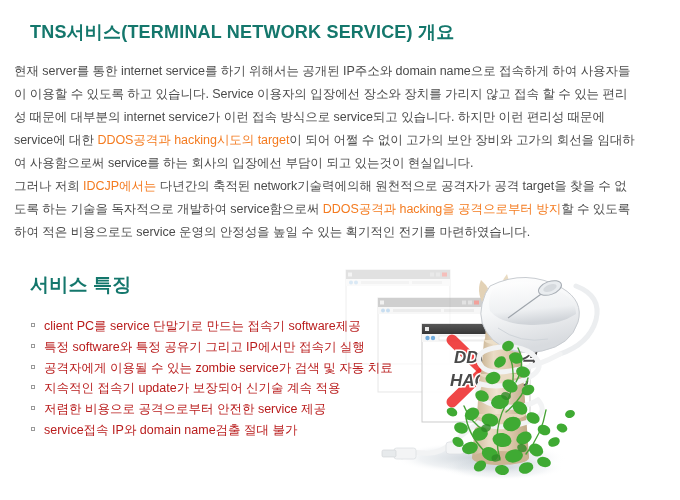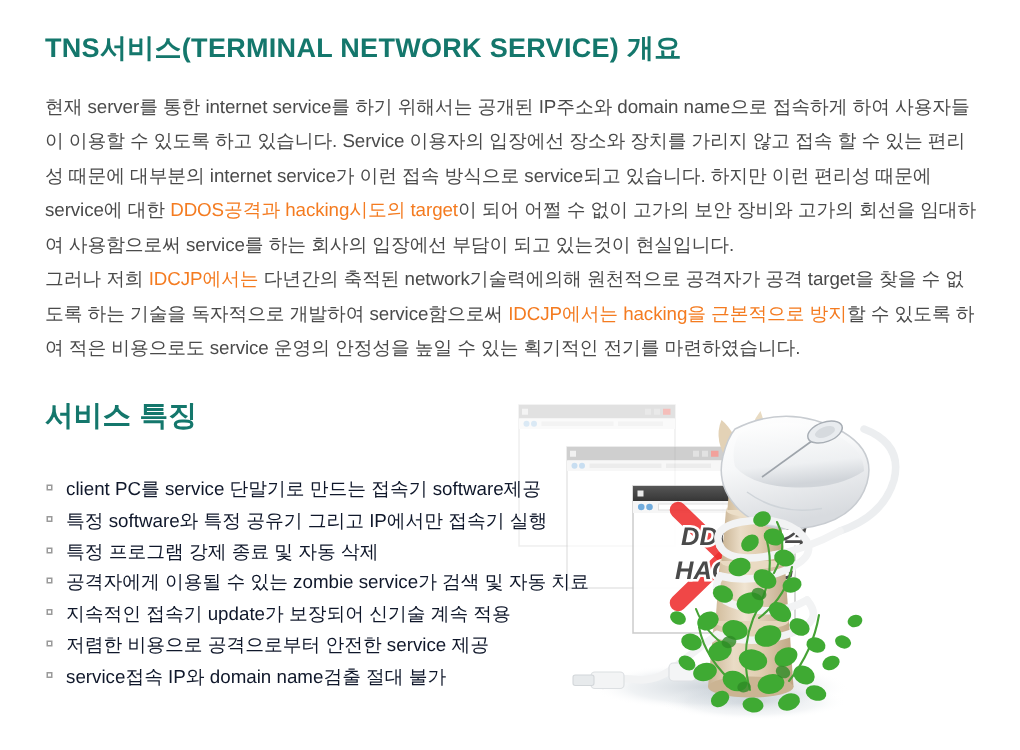--- a/index.html
+++ b/index.html
@@ -43,29 +43,29 @@
   }
   #main-title {
     position: absolute;
     left: 30px;
     top: 20px;
     z-index: 4;
   }
   #features-title {
     position: absolute;
     left: 30px;
-    top: 264px;
+    top: 272px;
     font-size: 19px;
     z-index: 4;
   }
 
   
   .para {
     position: absolute;
-    left: 30px;
+    left: 14px;
     width: 625px;
     color: #4a4a4a;
     font-size: 12.5px;
     line-height: 23px;
     z-index: 4;
     letter-spacing: -0.05px;
   }
   #para-1 { top: 60px; }
   #para-2 { top: 175px; }
   .hl { color: #f47b20; }
@@ -76,21 +76,21 @@
     left: 30px;
     top: 316px;
     margin: 0;
     padding: 0;
     list-style: none;
     z-index: 4;
   }
   #features-list li {
     position: relative;
     padding-left: 14px;
-    color: #0f172a;
+    color: #b91c1c;
     font-size: 12.5px;
     line-height: 20.8px;
     white-space: nowrap;
   }
   #features-list li .bullet {
     position: absolute;
     left: 1px;
     top: 7px;
     width: 4px;
     height: 4px;
@@ -284,27 +284,26 @@
           <ellipse cx="192" cy="186" rx="5" ry="4" transform="rotate(26 192 186)"></ellipse>
           <ellipse cx="166" cy="196" rx="4.5" ry="3.6" transform="rotate(-10 166 196)"></ellipse>
         </g>
       </g>
     </svg>
   </div>
 
   <div id="main-title" class="section-title">TNS서비스(TERMINAL NETWORK SERVICE) 개요</div>
 
   <div id="para-1" class="para"><span>현재 server를 통한 internet service를 하기 위해서는 공개된 IP주소와 domain name으로 접속하게 하여 사용자들이 이용할 수 있도록 하고 있습니다. Service 이용자의 입장에선 장소와 장치를 가리지 않고 접속 할 수 있는 편리성 때문에 대부분의 internet service가 이런 접속 방식으로 service되고 있습니다. 하지만 이런 편리성 때문에 service에 대한 </span><span class="hl">DDOS공격과 hacking시도의 target</span><span>이 되어 어쩔 수 없이 고가의 보안 장비와 고가의 회선을 임대하여 사용함으로써 service를 하는 회사의 입장에선 부담이 되고 있는것이 현실입니다.</span></div>
-  <div id="para-2" class="para"><span>그러나 저희 </span><span class="hl">IDCJP에서는</span><span> 다년간의 축적된 network기술력에의해 원천적으로 공격자가 공격 target을 찾을 수 없도록 하는 기술을 독자적으로 개발하여 service함으로써 </span><span class="hl">IDCJP에서는 hacking을 근본적으로 방지</span><span>할 수 있도록 하여 적은 비용으로도 service 운영의 안정성을 높일 수 있는 획기적인 전기를 마련하였습니다.</span></div>
+  <div id="para-2" class="para"><span>그러나 저희 </span><span class="hl">IDCJP에서는</span><span> 다년간의 축적된 network기술력에의해 원천적으로 공격자가 공격 target을 찾을 수 없도록 하는 기술을 독자적으로 개발하여 service함으로써 </span><span class="hl">DDOS공격과 hacking을 공격으로부터 방지</span><span>할 수 있도록 하여 적은 비용으로도 service 운영의 안정성을 높일 수 있는 획기적인 전기를 마련하였습니다.</span></div>
 
   <div id="features-title" class="section-title">서비스 특징</div>
 
   <ul id="features-list">
       <li><span class="bullet"></span><span>client PC를 service 단말기로 만드는 접속기 software제공</span></li>
       <li><span class="bullet"></span><span>특정 software와 특정 공유기 그리고 IP에서만 접속기 실행</span></li>
-      <li><span class="bullet"></span><span>특정 프로그램 강제 종료 및 자동 삭제</span></li>
       <li><span class="bullet"></span><span>공격자에게 이용될 수 있는 zombie service가 검색 및 자동 치료</span></li>
       <li><span class="bullet"></span><span>지속적인 접속기 update가 보장되어 신기술 계속 적용</span></li>
       <li><span class="bullet"></span><span>저렴한 비용으로 공격으로부터 안전한 service 제공</span></li>
       <li><span class="bullet"></span><span>service접속 IP와 domain name검출 절대 불가</span></li>
     </ul>
 
 </div>
 
 </body></html>

